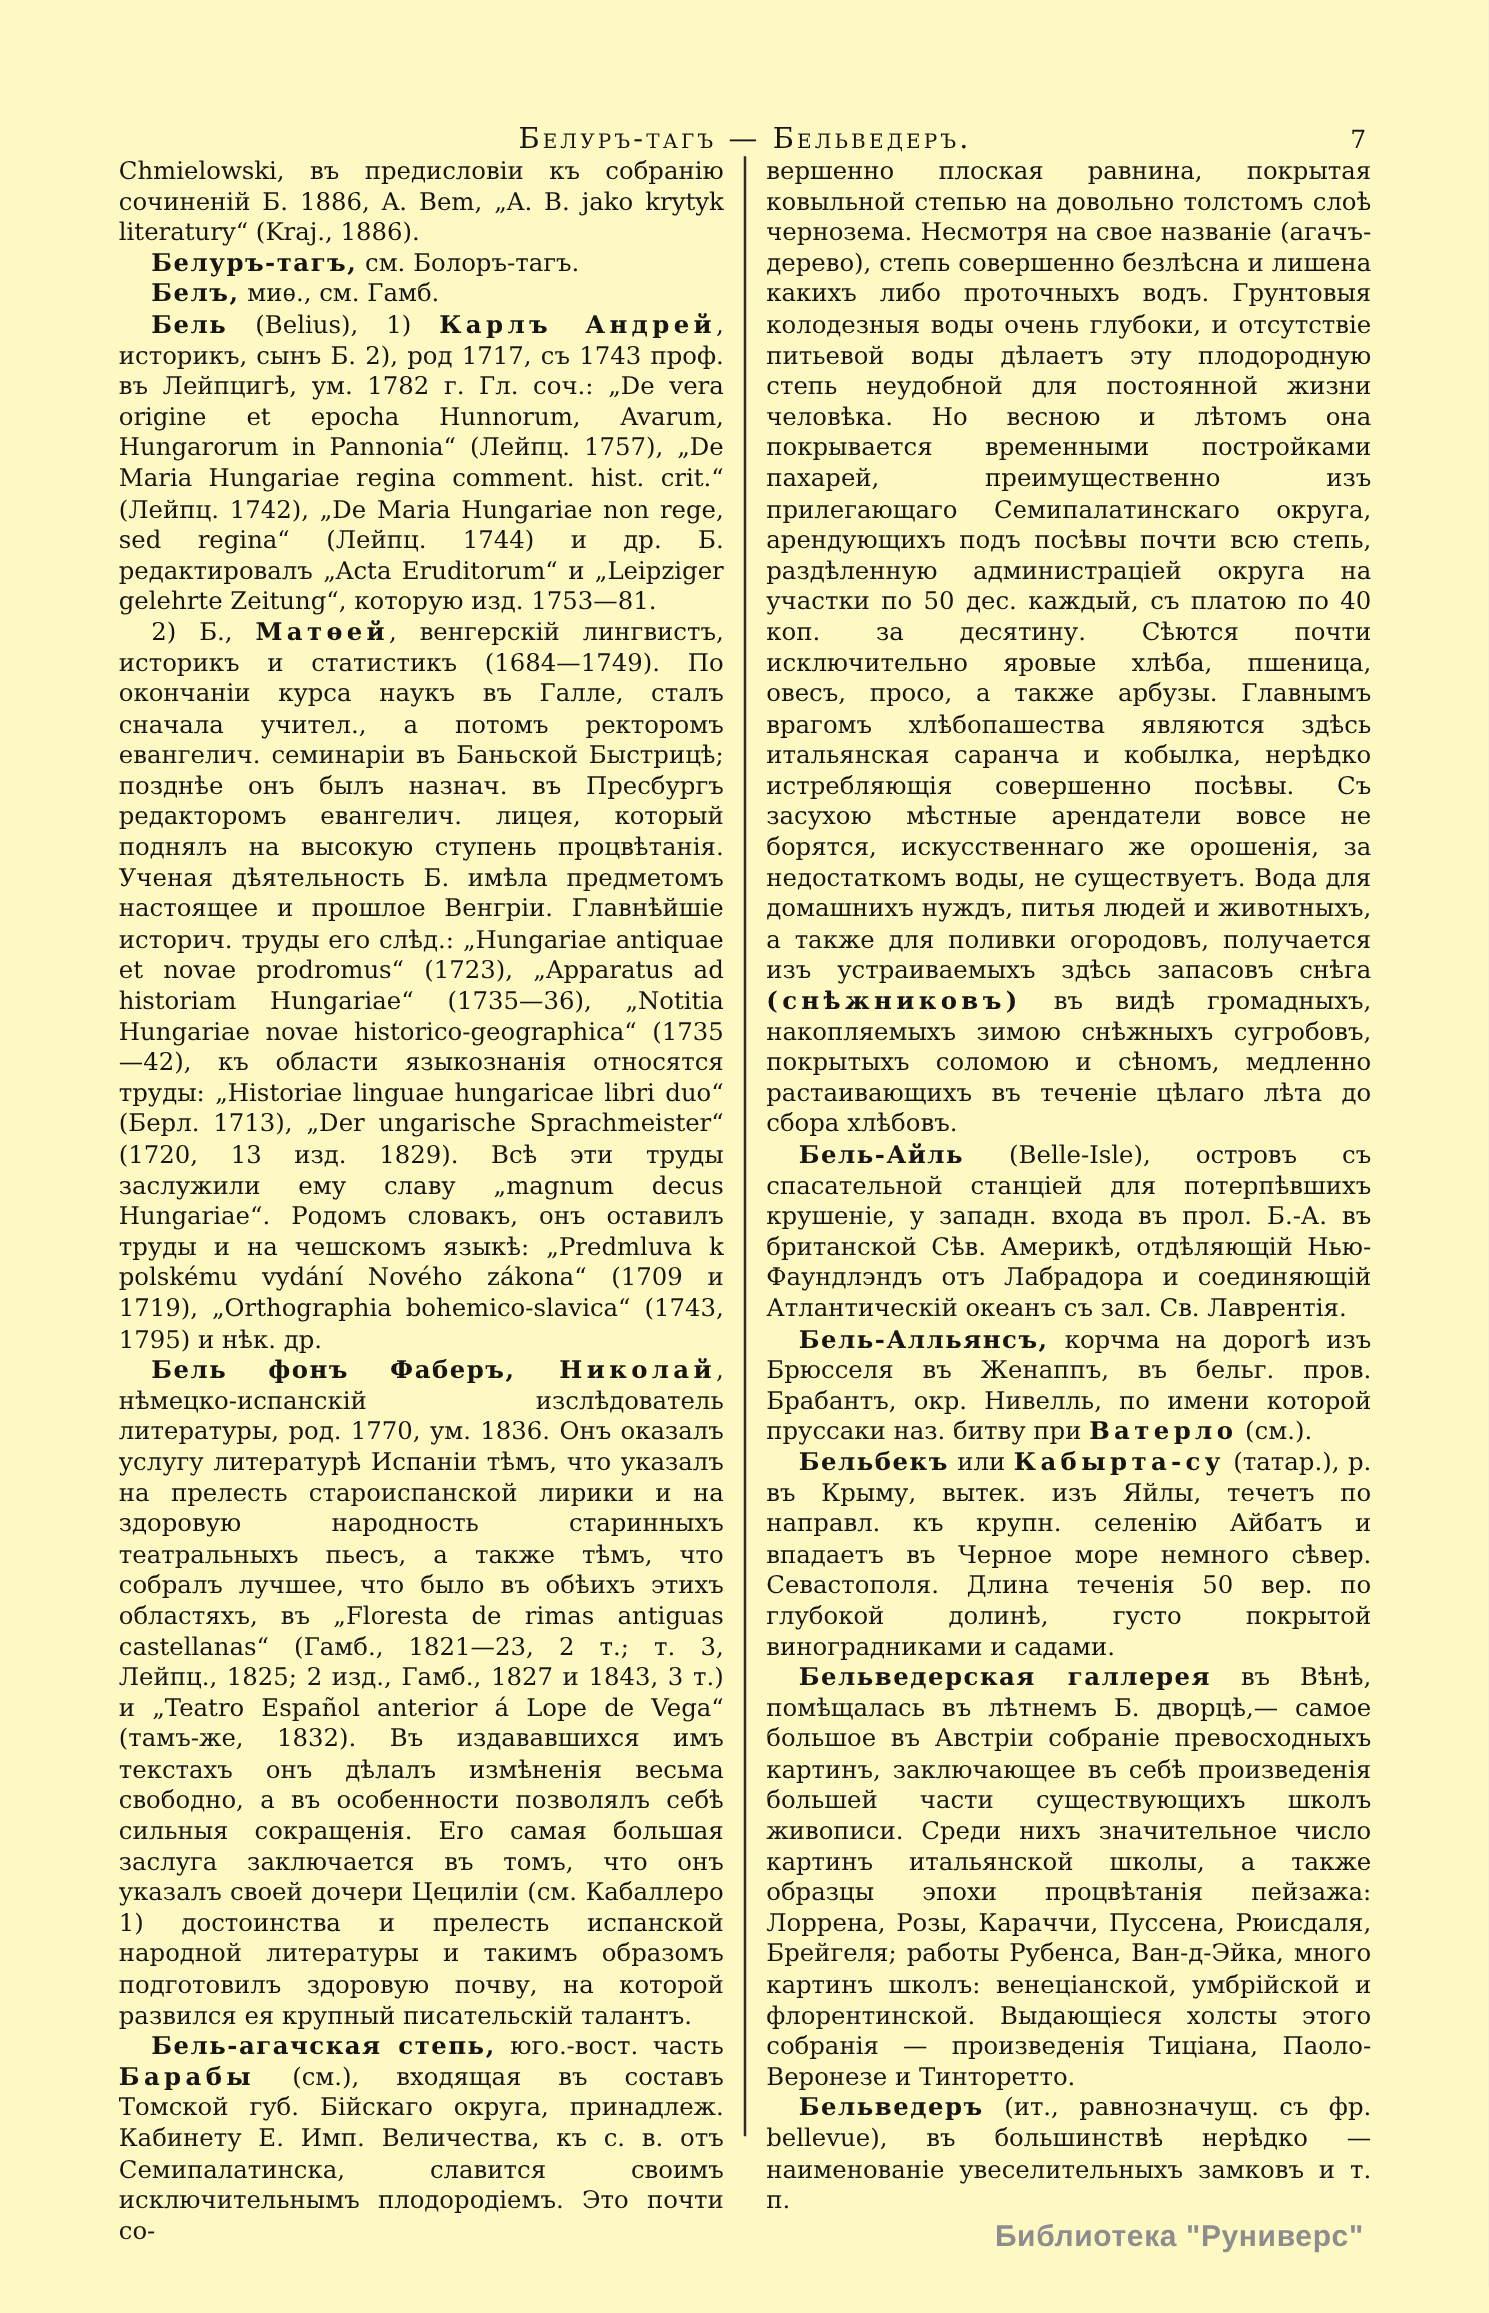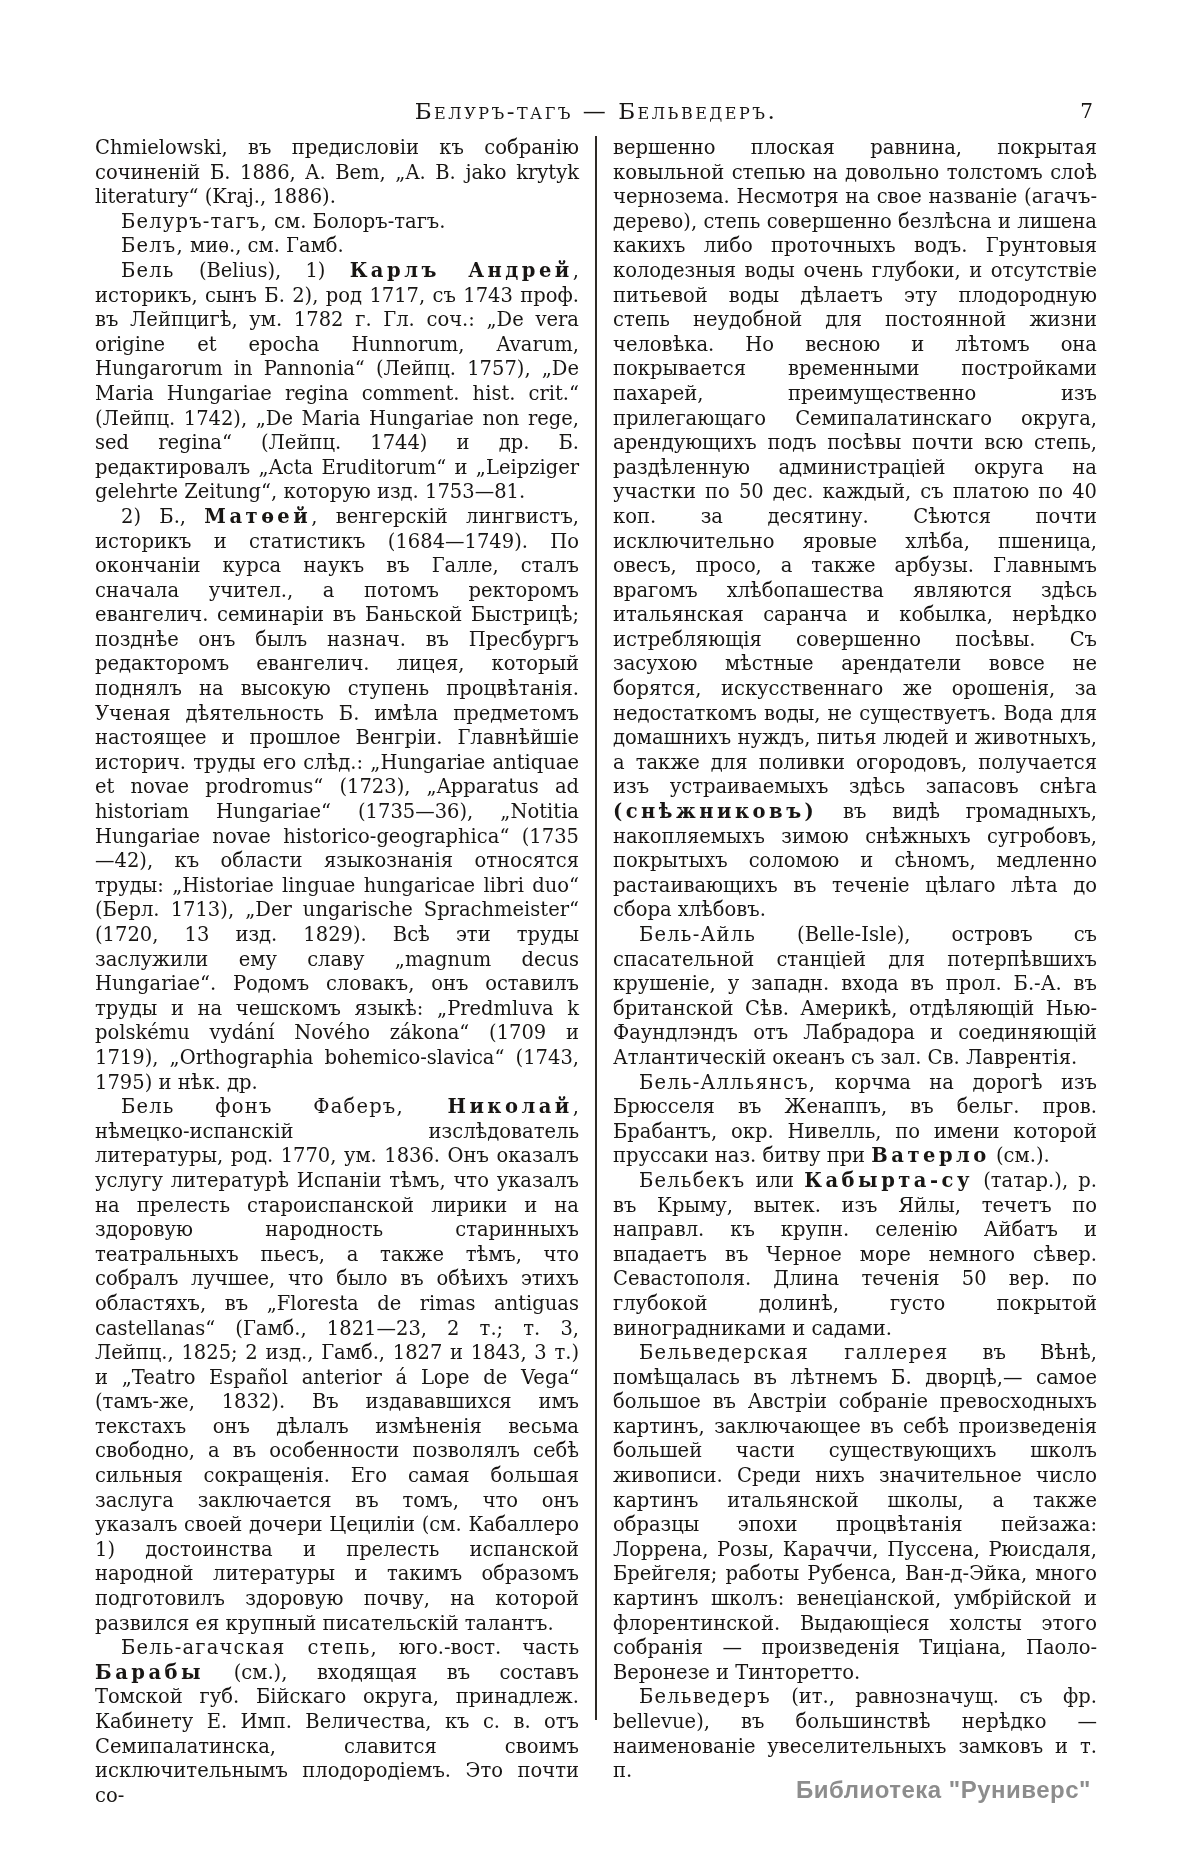--- a/index.html
+++ b/index.html
@@ -4,21 +4,21 @@
 <style>
   html, body {
     margin: 0;
     padding: 0;
     background: #e8e8e6;
   }
   .page {
     position: relative;
     width: 1191px;
     height: 1850px;
-    background: #ffffff;
+    background: #fef9c3;
     overflow: hidden;
     font-family: "DejaVu Serif", "Liberation Serif", serif;
     color: #181614;
   }
   .running-head {
     position: absolute;
     left: 95px;
     top: 98px;
     width: 1002px;
     height: 34px;
@@ -34,21 +34,21 @@
   }
   .page-num {
     position: absolute;
     right: 4px;
     top: 1px;
     font-size: 20px;
   }
   .text-block {
     position: absolute;
     left: 95px;
-    top: 136px;
+    top: 125px;
     width: 1002px;
     display: flex;
     flex-direction: row;
   }
   .column {
     width: 484px;
     flex: 0 0 484px;
     font-size: 19.5px;
     line-height: 24.6px;
     text-align: justify;
@@ -62,21 +62,21 @@
     margin: 0 16px;
   }
   .para {
     margin: 0;
     padding: 0;
   }
   .para.indent {
     text-indent: 26px;
   }
   .seg-bold {
-    font-weight: normal;
+    font-weight: bold;
     letter-spacing: 1.2px;
   }
   .seg-italic {
   }
   .seg-spaced {
     letter-spacing: 3.5px;
     font-weight: bold;
   }
   .seg-normal { }
   .watermark {

